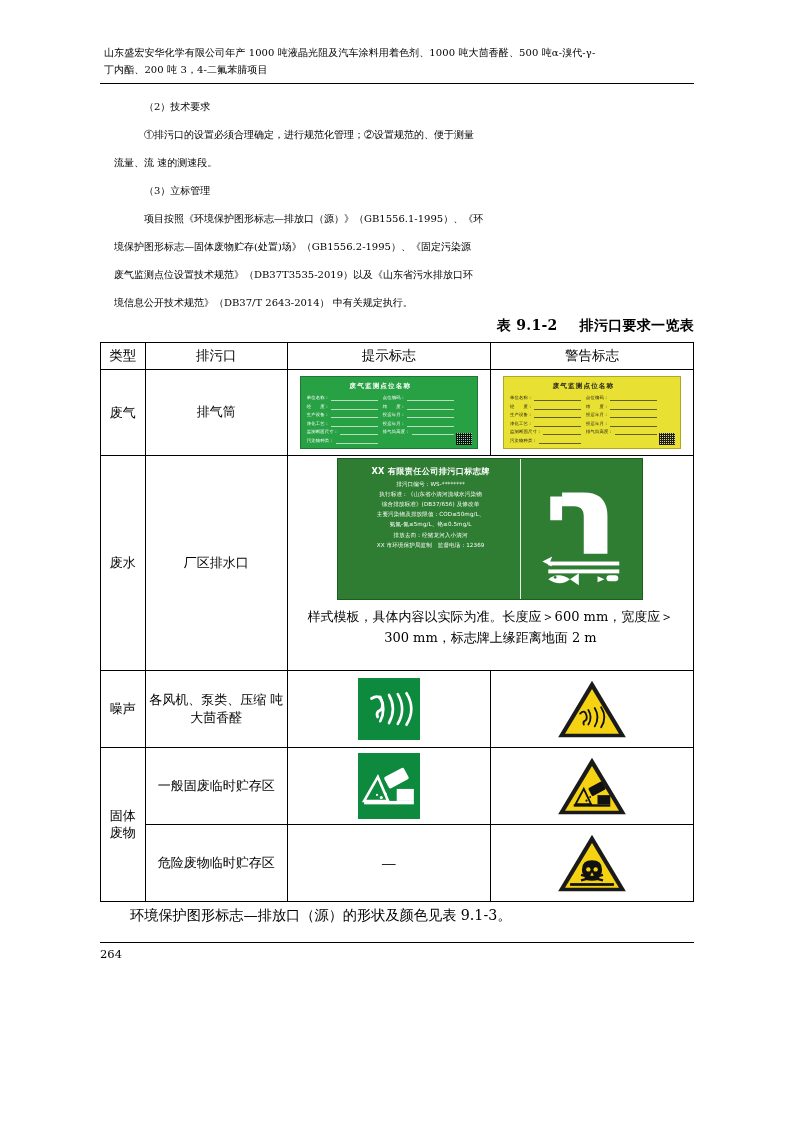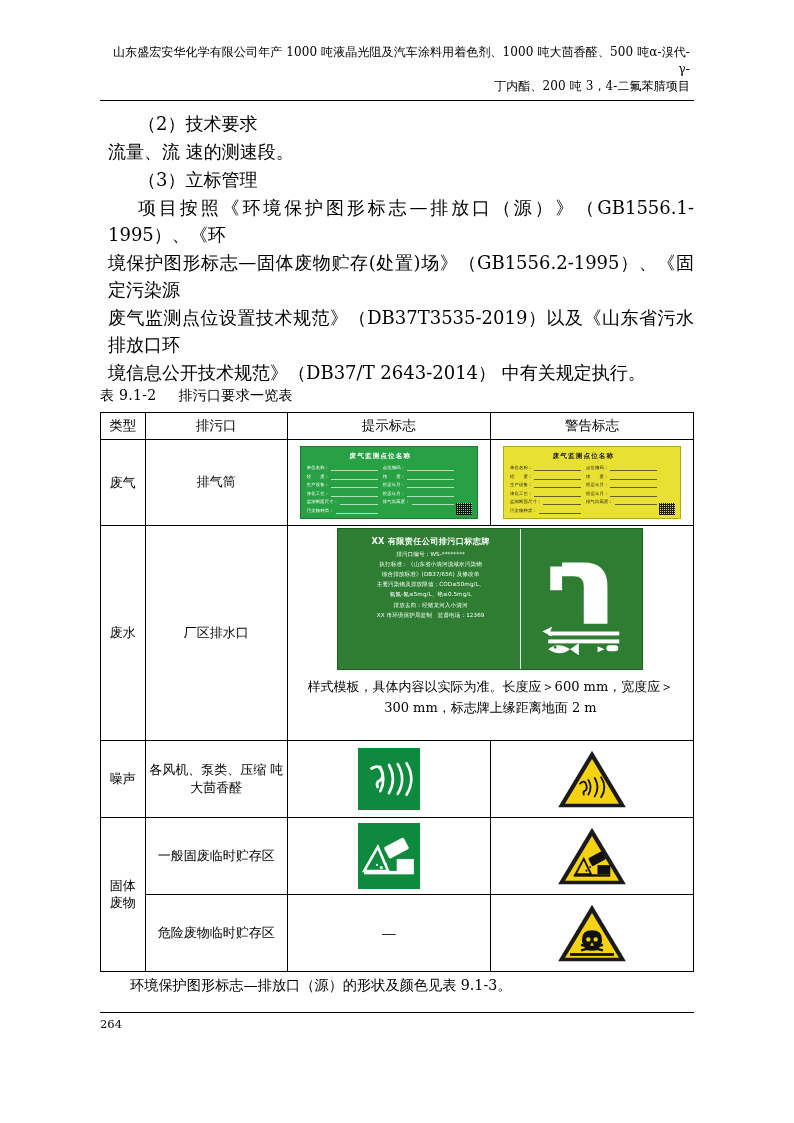--- a/index.html
+++ b/index.html
@@ -19,45 +19,45 @@
     position: absolute;
     left: 0; top: 0;
     width: 794px;
     height: 1123px;
     box-sizing: border-box;
     padding: 44px 100px 0 100px;
   }
 
   
   .doc-header {
-    font-size: 12px;
+    font-size: 10px;
     line-height: 17px;
-    text-align: right;
+    text-align: left;
     letter-spacing: 0.1px;
     padding: 0 4px;
   }
   .header-rule {
     border-top: 1.4px solid #000;
     margin: 5px 0 9px 0;
   }
 
   
   .para {
-    font-size: 18px;
+    font-size: 10px;
     line-height: 27px;
     text-align: justify;
     text-justify: inter-ideograph;
-    margin: 0 0 1px 8px;
+    margin: 0 0 1px 14px;
   }
   .indent { text-indent: 30px; }
 
   .table-caption {
-    text-align: left;
+    text-align: right;
     font-size: 14px;
-    font-weight: normal;
+    font-weight: bold;
     margin: 0 0 7px 0;
     letter-spacing: 0.3px;
   }
   .table-caption .cap-gap { display: inline-block; width: 22px; }
 
   
   table.sign-table {
     border-collapse: collapse;
     width: 100%;
     table-layout: fixed;
@@ -219,20 +219,21 @@
 
 <div class="page">
 
   <div class="doc-header">
     <div>山东盛宏安华化学有限公司年产 1000 吨液晶光阻及汽车涂料用着色剂、1000 吨大茴香醛、500 吨α-溴代-γ-</div>
     <div>丁内酯、200 吨 3，4-二氟苯腈项目</div>
   </div>
   <div class="header-rule"></div>
 
   <p class="para indent">（2）技术要求</p>
+  <p class="para indent">①排污口的设置必须合理确定，进行规范化管理；②设置规范的、便于测量</p>
   <p class="para">流量、流 速的测速段。</p>
 
   <p class="para indent">（3）立标管理</p>
   <p class="para indent">项目按照《环境保护图形标志—排放口（源）》（GB1556.1-1995）、《环</p>
   <p class="para">境保护图形标志—固体废物贮存(处置)场》（GB1556.2-1995）、《固定污染源</p>
   <p class="para">废气监测点位设置技术规范》（DB37T3535-2019）以及《山东省污水排放口环</p>
   <p class="para">境信息公开技术规范》（DB37/T 2643-2014） 中有关规定执行。</p>
 
   <div class="table-caption">
     <span>表 9.1-2</span><span class="cap-gap"></span><span>排污口要求一览表</span>

